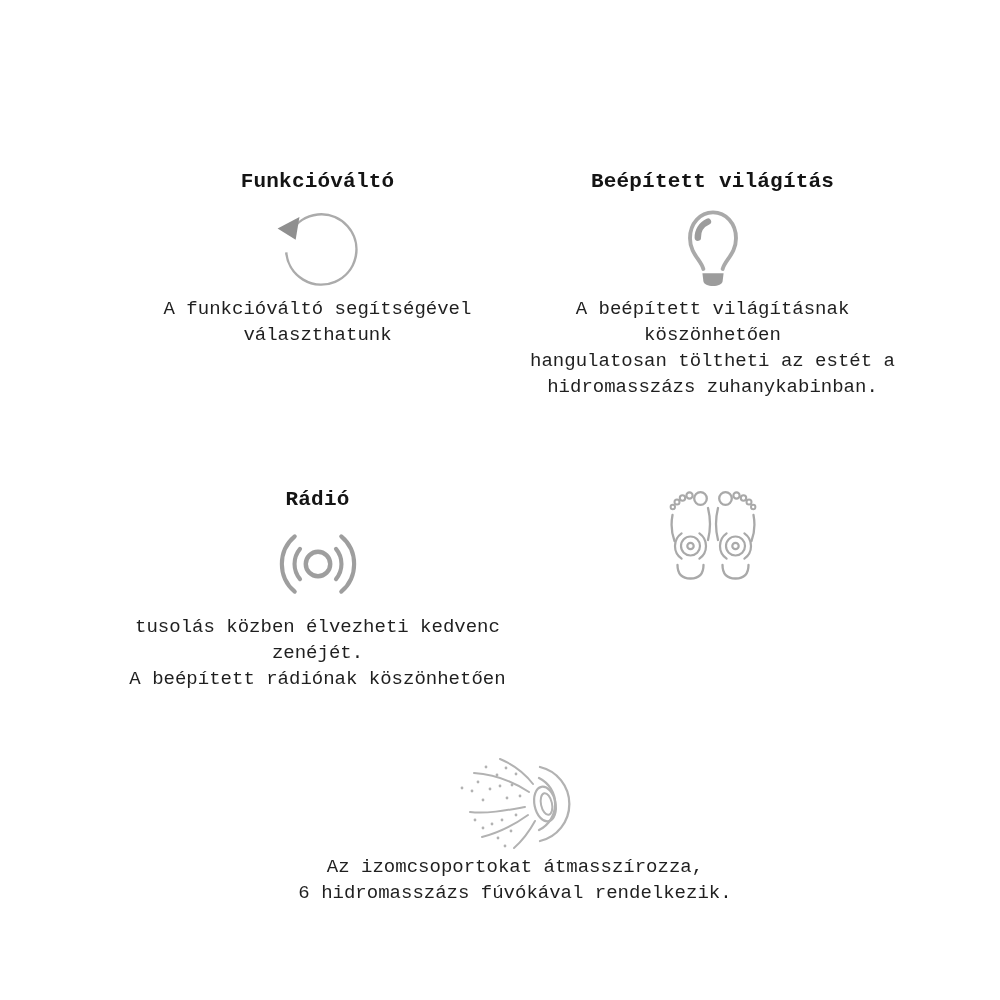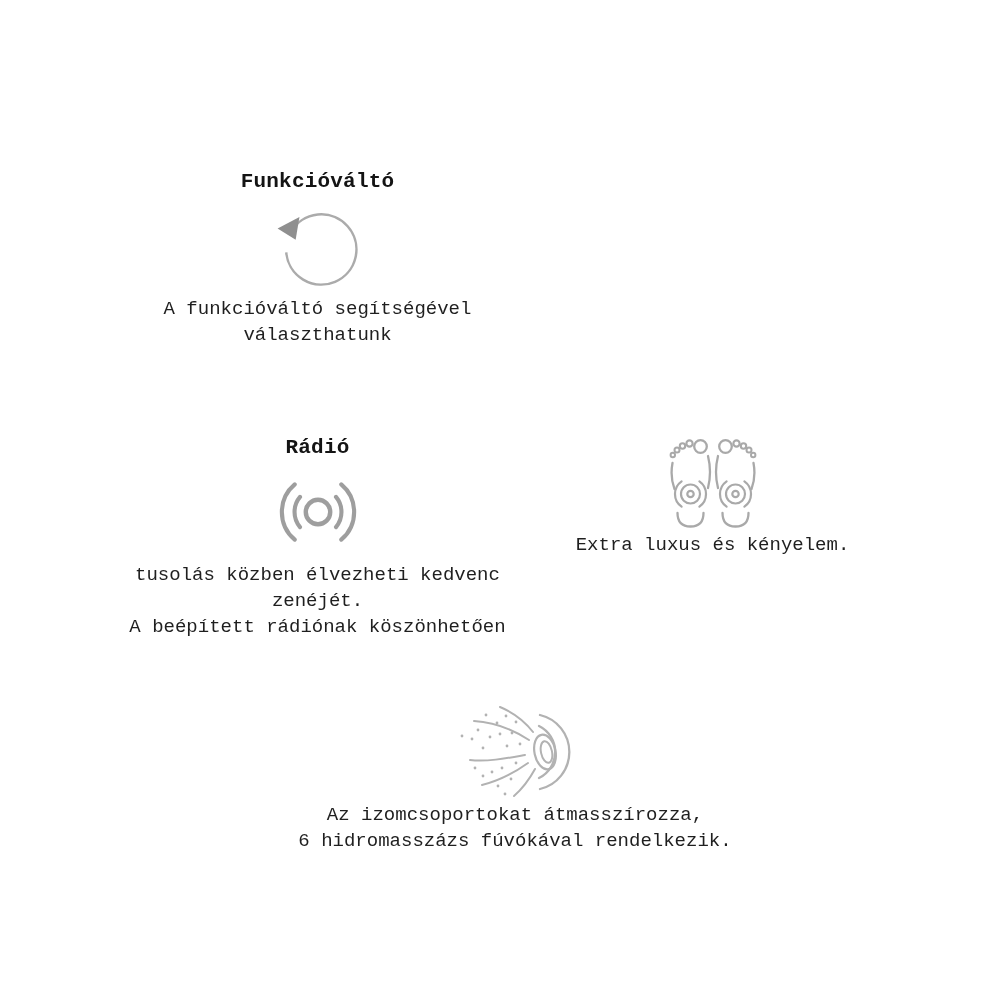--- a/index.html
+++ b/index.html
@@ -65,20 +65,35 @@
         <svg width="95" height="95" viewBox="0 0 100 100" fill="none">
           <path d="M22,34.5 A37 37 0 1 1 17.1,56.2" stroke="#ababab" stroke-width="2.6"></path>
           <path d="M8,31 L31,19 L27,43 Z" fill="#8f8f8f"></path>
         </svg>
       </div>
       <p>
         <span>A funkcióváltó segítségével választhatunk</span>
       </p>
     </div>
 
+    <div class="feature">
+      <h2>Beépített világítás</h2>
+      <div class="icon-box">
+        <svg width="92" height="92" viewBox="0 0 100 100" fill="none">
+          <path d="M39.5,75 C37,65 25,58.5 25,41.5 C25,25.5 36,13.5 50,13.5 C64,13.5 75,25.5 75,41.5 C75,58.5 63,65 60.5,75" stroke="#a9a9a9" stroke-width="4.2" stroke-linecap="round"></path>
+          <path d="M33.5,41 A18.5 18.5 0 0 1 44.5,23.5" stroke="#9c9c9c" stroke-width="7" stroke-linecap="round"></path>
+          <path d="M38.5,79.5 L61.5,79.5 L60.5,88 C60,91.5 55.5,93.5 50,93.5 C44.5,93.5 40,91.5 39.5,88 Z" fill="#9c9c9c"></path>
+        </svg>
+      </div>
+      <p>
+        <span>A beépített világításnak köszönhetően</span>
+        <span>hangulatosan töltheti az estét a</span>
+        <span>hidromasszázs zuhanykabinban.</span>
+      </p>
+    </div>
 
   </div>
 
   <div class="row row-2">
 
     <div class="feature">
       <h2>Rádió</h2>
       <div class="icon-box">
         <svg width="98" height="88" viewBox="0 0 100 90" fill="none" stroke="#9e9e9e" stroke-linecap="round">
           <circle cx="50" cy="45" r="12.5" stroke-width="4.5"></circle>
@@ -120,23 +135,20 @@
             <path d="M3.5,27 C2,35 2.5,45 5.5,53" stroke-width="2.3"></path>
             <path d="M39,20 C41.5,30 41.5,42 39,52" stroke-width="2.3"></path>
             <circle cx="21.5" cy="58" r="3.2" stroke-width="2.2"></circle>
             <circle cx="21.5" cy="58" r="9.5" stroke-width="2.2"></circle>
             <path d="M12.6,45.3 A15.5 15.5 0 0 0 12.6,70.7" stroke-width="2.2"></path>
             <path d="M30.4,45.3 A15.5 15.5 0 0 1 30.4,70.7" stroke-width="2.2"></path>
             <path d="M8.5,77 C8.5,86.5 13.5,90.5 21.5,90.5 C29.5,90.5 34.5,86.5 34.5,77" stroke-width="2.3"></path>
           </g>
         </svg>
       </div>
-      <p>
-        <span>Extra luxus és kényelem.</span>
-      </p>
     </div>
 
   </div>
 
   <div class="row row-3">
 
     <div class="feature">
       <div class="icon-box">
         <svg width="130" height="92" viewBox="0 0 130 92" fill="none" stroke="#b2b2b2" stroke-linecap="round">
           <path d="M90,9 A38 38 0 0 1 90,83" stroke-width="2.3"></path>

